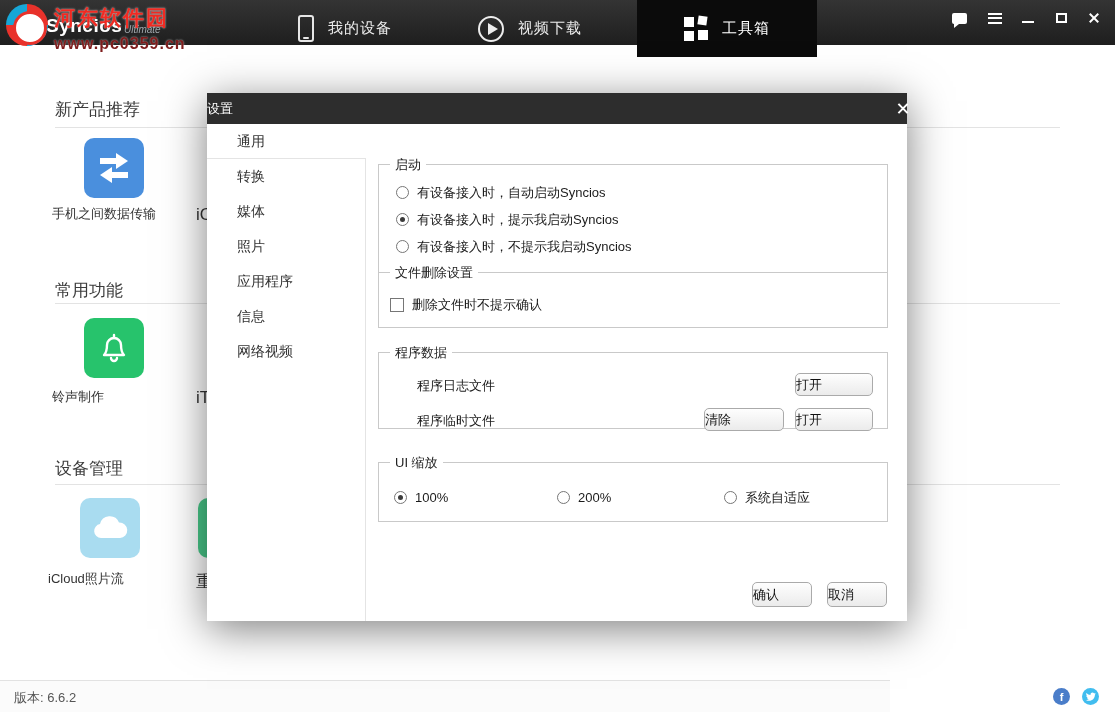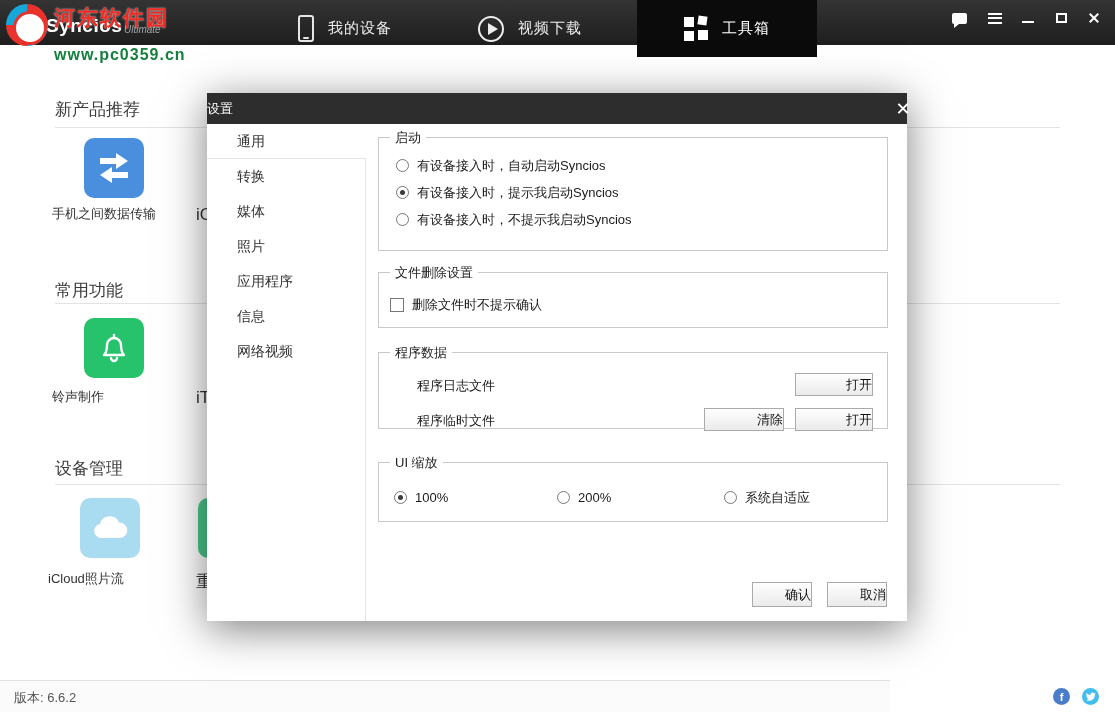--- a/index.html
+++ b/index.html
@@ -50,21 +50,21 @@
 
   
   .watermark{position:absolute;left:6px;top:4px;z-index:200;display:flex;gap:6px}
   .wm-logo{width:42px;height:42px;border-radius:50%;
            background:conic-gradient(#e8322b 0 25%,#17a7d8 25% 50%,#e8322b 50% 75%,#17a7d8 75% 100%);
            position:relative}
   .wm-logo:after{content:"";position:absolute;left:7px;top:7px;width:28px;height:28px;border-radius:50%;
                  background:#fff;border:3px solid #e8322b}
   .wm-text1{color:#f02a22;font-size:21px;font-weight:bold;letter-spacing:2px;
             text-shadow:0 0 2px rgba(255,255,255,.85)}
-  .wm-text2{color:#15803d;font-size:16px;font-weight:bold;margin-top:14px;letter-spacing:1px;
+  .wm-text2{color:#7f1d1d;font-size:16px;font-weight:bold;margin-top:3px;letter-spacing:1px;
             text-shadow:0 0 2px rgba(255,255,255,.7)}
 
   
   .section-title{position:absolute;left:55px;font-size:17px;color:#3c3c3c}
   .hr-line{position:absolute;left:55px;width:1005px;height:1px;background:#e3e3e3}
   .tile{position:absolute;width:60px;height:60px;border-radius:10px;display:flex;align-items:center;justify-content:center}
   .tile-transfer{background:#4a8fdd}
   .tile-bell{background:#27c36c}
   .tile-cloud{background:#a9dcf0}
   .tile-sliver{background:#49c98a}
@@ -94,28 +94,28 @@
   .side-item.selected{width:159px;background:#fff;border-bottom:1px solid #e4e4e4;z-index:2}
 
   .group{position:absolute;left:171px;width:510px;border:1px solid #c9c9c9;background:#fff}
   .legend{position:absolute;top:-9px;left:11px;background:#fff;padding:0 5px;font-size:13px;color:#222}
   .opt{display:flex;align-items:center;gap:8px;height:27px;cursor:pointer}
   .opt-label{font-size:13px;color:#1b1b1b}
   .radio{width:13px;height:13px;border:1px solid #767676;border-radius:50%;background:#fff;position:relative;flex:none}
   .radio.checked:after{content:"";position:absolute;left:3px;top:3px;width:5px;height:5px;border-radius:50%;background:#3b3b3b}
   .checkbox{width:14px;height:14px;border:1px solid #767676;background:#fff;flex:none}
 
-  .g-startup{top:13px;height:114px;padding:14px 0 8px 17px}
+  .g-startup{top:40px;height:114px;padding:14px 0 8px 17px}
   .g-delete{top:148px;height:56px}
   .g-delete .opt{position:absolute;left:11px;top:18px}
   .g-data{top:228px;height:77px}
   .row-label{position:absolute;left:38px;font-size:13px;color:#1b1b1b}
   .rl1{top:24px}.rl2{top:59px}
   .btn{border:1px solid #aaa;background:linear-gradient(#fefefe,#ebebeb);font-size:13px;color:#111;
-       text-align:right;cursor:pointer;border-radius:0;font-family:inherit}
+       text-align:left;cursor:pointer;border-radius:5px;font-family:inherit}
   .btn-open1{position:absolute;right:14px;top:20px;width:78px;height:23px;line-height:21px}
   .btn-clear{position:absolute;right:103px;top:55px;width:80px;height:23px;line-height:21px}
   .btn-open2{position:absolute;right:14px;top:55px;width:78px;height:23px;line-height:21px}
   .g-scale{top:338px;height:60px}
   .g-scale .opt{position:absolute;top:21px}
   .sc1{left:15px}.sc2{left:178px}.sc3{left:345px}
 
   .btn-footer{position:absolute;top:458px;width:60px;height:25px;line-height:23px}
   .btn-confirm{left:545px}
   .btn-cancel{left:620px}

